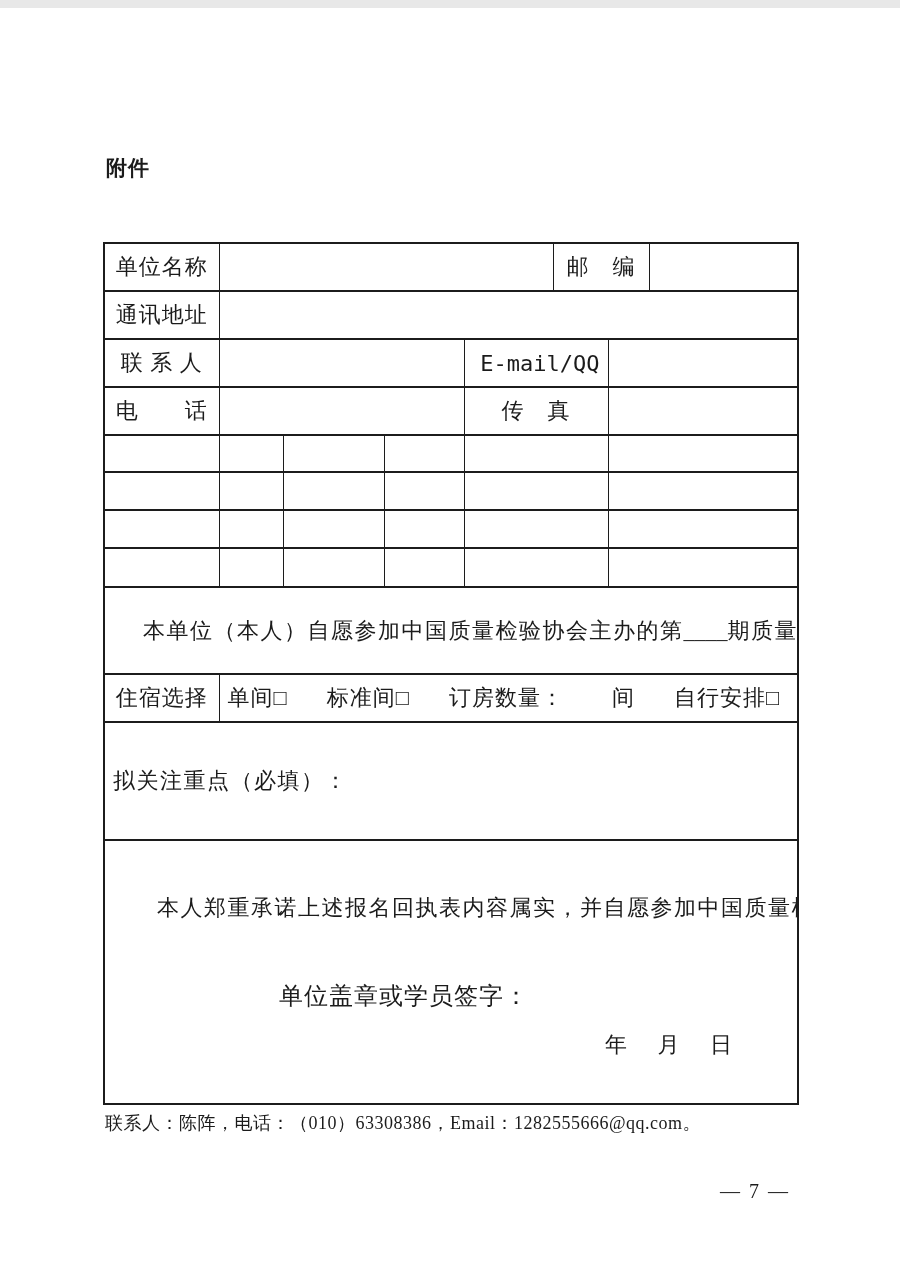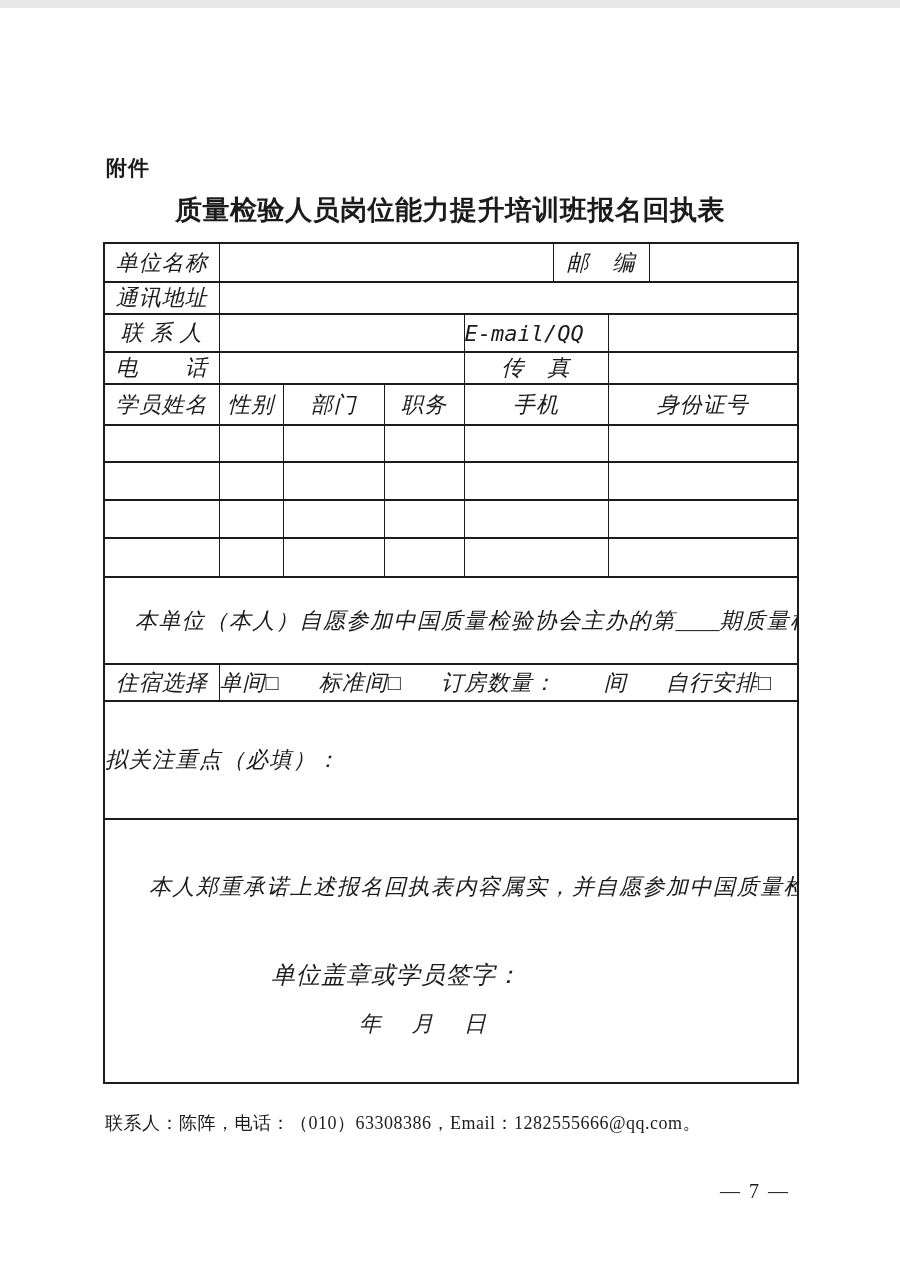--- a/index.html
+++ b/index.html
@@ -23,65 +23,63 @@
   }
   table.form{
     position:absolute;left:103px;top:234px;width:694px;
     border-collapse:collapse;table-layout:fixed;
   }
   table.form td{
     border-top:2px solid #1c1c1c;
     border-bottom:2px solid #1c1c1c;
     border-left:1.5px solid #1c1c1c;
     border-right:1.5px solid #1c1c1c;
-    padding:0;
+    padding:8px;
     font-size:22px;
     vertical-align:middle;
     overflow:hidden;
     white-space:nowrap;
-    font-style:italic;
   }
   table.form{border:2.5px solid #1c1c1c;}
   td.lbl{text-align:center;letter-spacing:1px;}
-  td.latin{font-family:"DejaVu Sans Mono", monospace;font-size:19px;text-align:left;}
+  td.latin{font-family:"DejaVu Sans Mono", monospace;font-size:19px;text-align:right;}
   td.fill{background:#ffffff;}
   td.statement{
     white-space:normal;vertical-align:top;
     padding:6px 5px 0 5px;line-height:42px;letter-spacing:1.5px;
   }
   .stmt-indent{display:inline-block;width:30px;}
   .blank-seg{letter-spacing:0;}
   td.lodging-cell{padding-left:7px;letter-spacing:1px;border-radius:15px;}
   .lodging-opt{margin-right:39px;}
   .lodging-opt.qty{margin-right:48px;}
   .lodging-opt.unit{margin-right:39px;}
   .lodging-opt.last{margin-right:0;}
   td.focus-cell{vertical-align:top;padding:8px 10px;letter-spacing:1.5px;}
   td.pledge-cell{vertical-align:top;white-space:normal;padding:20px 8px 0 8px;}
   .pledge{margin:0;text-indent:2em;line-height:45px;letter-spacing:1.5px;font-size:22px;}
   .sig-line{margin-top:50px;padding-left:166px;font-size:24px;letter-spacing:1px;}
-  .date-line{margin-top:18px;text-align:center;padding-right:56px;font-size:22px;letter-spacing:1px;}
+  .date-line{margin-top:18px;text-align:right;padding-right:56px;font-size:22px;letter-spacing:1px;}
   .footer-contact{
     position:absolute;left:105px;top:1103px;
     font-size:18px;letter-spacing:0.5px;
     font-family:"Liberation Serif", serif;
   }
   .page-number{
     position:absolute;top:1172px;left:715px;width:80px;
     text-align:center;font-size:20px;letter-spacing:2px;
     font-family:"Liberation Serif", serif;
   }
 </style>
 </head>
 <body>
 
 <div class="page">
 
   <div class="attachment">附件</div>
-  <h1 class="title">质量检验人员岗位能力提升培训班报名回执表</h1>
 
   <table class="form">
     <colgroup>
       <col style="width:115px">
         <col style="width:64px">
         <col style="width:101px">
         <col style="width:80px">
       <col style="width:89px">
         <col style="width:55px">
         <col style="width:41px">
@@ -108,28 +106,20 @@
       <td class="fill" colspan="2"></td>
     </tr>
 
     <tr style="height:32px">
       <td class="lbl">电　　话</td>
       <td class="fill" colspan="3"></td>
       <td class="lbl" colspan="2">传　真</td>
       <td class="fill" colspan="2"></td>
     </tr>
 
-    <tr style="height:41px">
-      <td class="lbl">学员姓名</td>
-      <td class="lbl">性别</td>
-      <td class="lbl">部门</td>
-      <td class="lbl">职务</td>
-      <td class="lbl" colspan="2">手机</td>
-      <td class="lbl" colspan="2">身份证号</td>
-    </tr>
 
     <tr style="height:37px">
       <td class="fill"></td>
       <td class="fill"></td>
       <td class="fill"></td>
       <td class="fill"></td>
       <td class="fill" colspan="2"></td>
       <td class="fill" colspan="2"></td>
     </tr>
     <tr style="height:38px">

